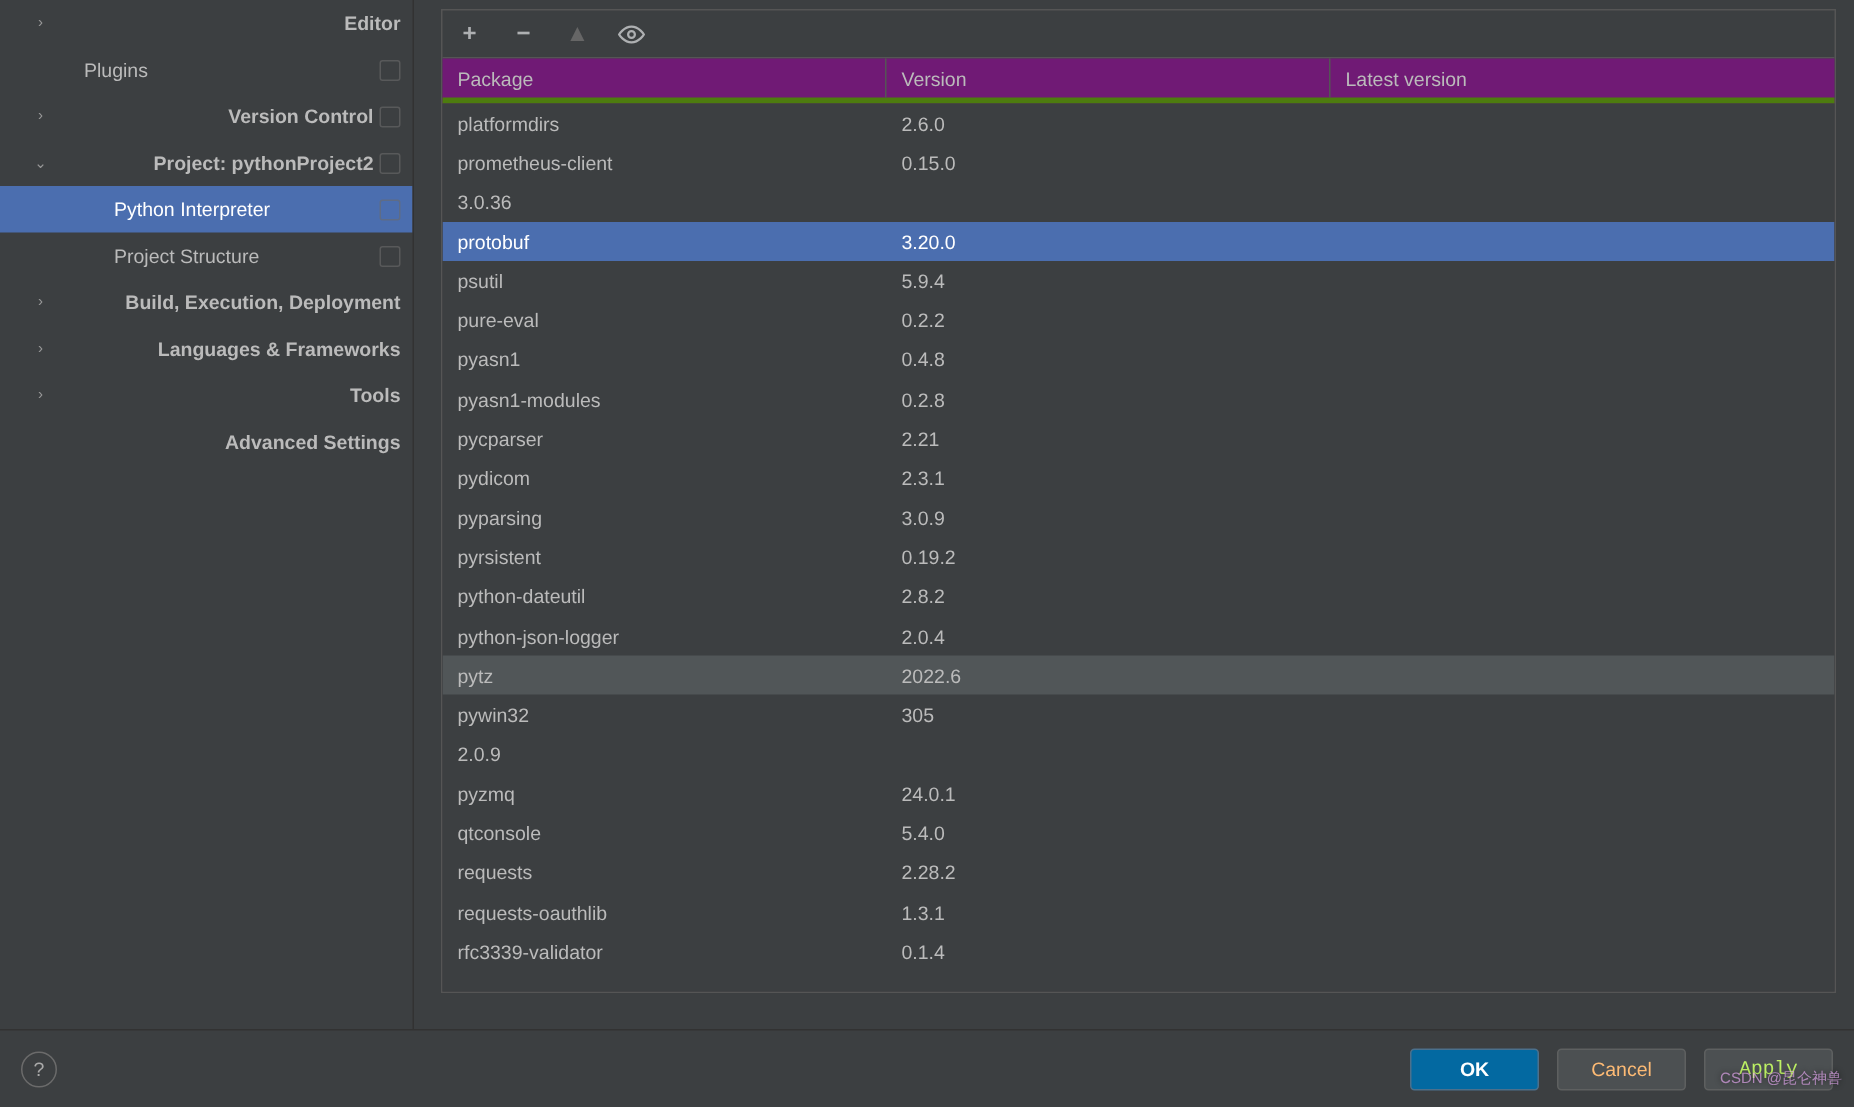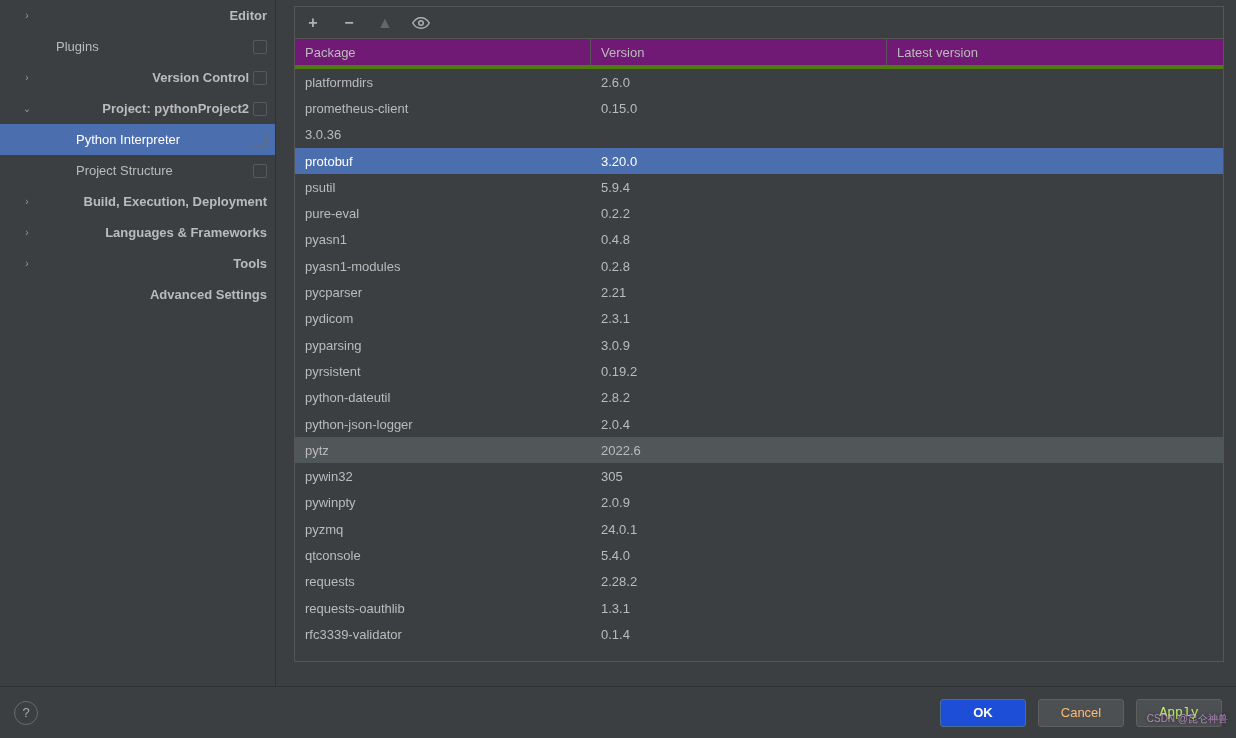--- a/index.html
+++ b/index.html
@@ -109,21 +109,21 @@
       border-radius: 50%; display: flex; align-items:center; justify-content:center;
       color: #aaa; cursor: pointer;
     }
     .spacer { flex: 1; }
     .btn {
       min-width: 86px; height: 28px; padding: 0 16px;
       background: #4c5052; border: 1px solid #5e6060; color: #fdba74;
       margin-left: 12px; cursor: pointer; border-radius: 3px;
       display: flex; align-items: center; justify-content: center;
     }
-    .btn.primary { background: #1d4ed8; border-color: #4c708c; color: #fff; font-weight: 600; }
+    .btn.primary { background: #0369a1; border-color: #4c708c; color: #fff; font-weight: 600; }
     .btn.disabled { color: #bef264; cursor: default; font-family: Liberation Mono, monospace; }
 
     .watermark {
       position: absolute; right: 8px; bottom: 12px;
       color: #f0abfc; font-size: 10px; opacity: .6; pointer-events:none;
       text-shadow: 0 0 4px #000;
     }
   </style>
 </head>
 <body>
@@ -281,21 +281,20 @@
             <div class="cell col-pkg">pytz</div>
             <div class="cell col-ver">2022.6</div>
             <div class="cell col-lat"></div>
           </div>
           <div class="row">
             <div class="cell col-pkg">pywin32</div>
             <div class="cell col-ver">305</div>
             <div class="cell col-lat"></div>
           </div>
           <div class="row">
-            <div class="cell col-pkg">pywinpty</div>
             <div class="cell col-ver">2.0.9</div>
             <div class="cell col-lat"></div>
           </div>
           <div class="row">
             <div class="cell col-pkg">pyzmq</div>
             <div class="cell col-ver">24.0.1</div>
             <div class="cell col-lat"></div>
           </div>
           <div class="row">
             <div class="cell col-pkg">qtconsole</div>

